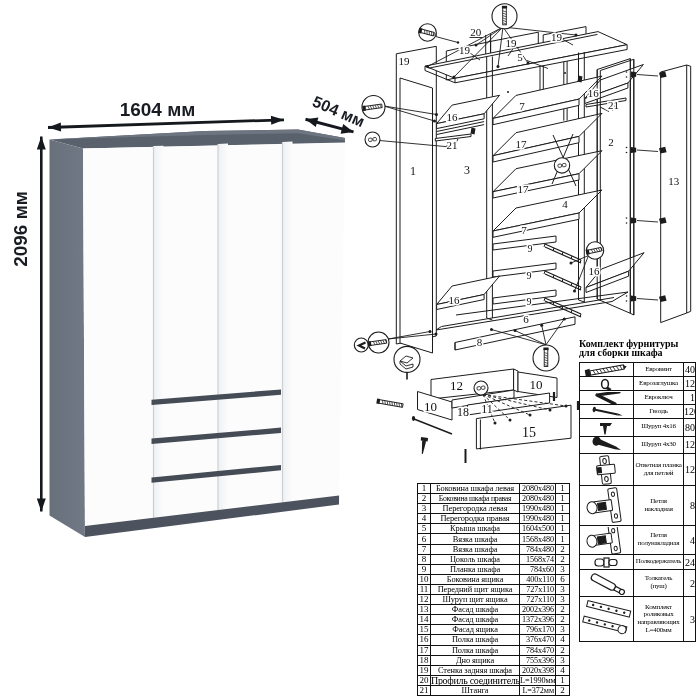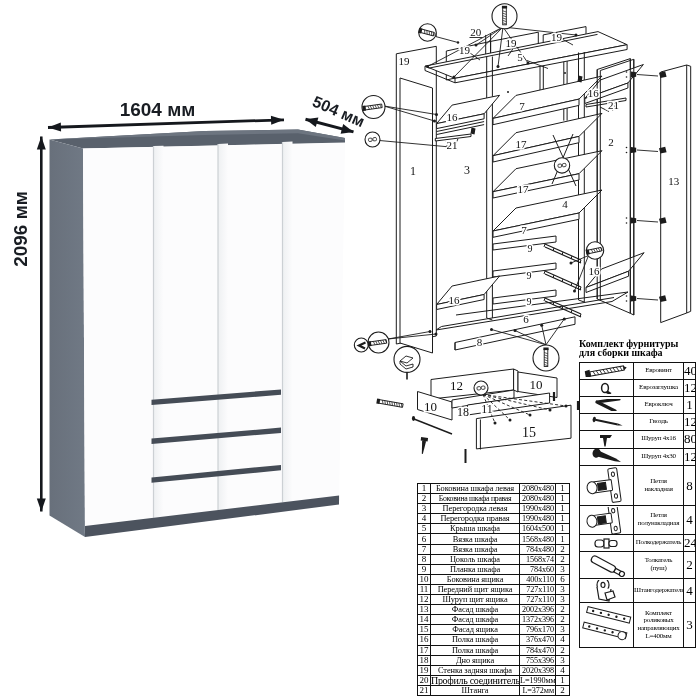--- a/index.html
+++ b/index.html
@@ -7,21 +7,21 @@
 table{border-collapse:collapse;table-layout:fixed;position:absolute;background:#fff;padding-left:6px;}
 td{border:1px solid #111;padding:0;overflow:hidden;white-space:nowrap;}
 #pt{left:417px;top:483px;width:152px;}
 #pt td{height:9.1px;font-size:9px;line-height:9px;}
 #pt .c{text-align:center;}
 #pt .m{text-align:center;font-size:8.4px;letter-spacing:-0.1px;margin-top:14px;}
 #pt .r{text-align:right;padding-right:1px;font-size:8.2px;letter-spacing:-0.1px;}
 #ht{left:579px;top:362px;width:116px;}
 #ht td{text-align:center;vertical-align:middle;}
 #ht .lbl{font-size:7px;line-height:7.6px;white-space:normal;letter-spacing:-0.25px;}
-#ht .q{font-size:13px;}
+#ht .q{font-size:10px;text-align:right;}
 #ht svg{display:block;margin:0 auto;}
 #htitle{position:absolute;left:579px;top:339px;width:116px;font-size:10px;line-height:9px;font-weight:bold;}
 </style></head>
 <body>
 <div id="page">
 <svg id="art" width="700" height="700" viewBox="0 0 700 700">
 <g>
 <polygon points="49.5,139.5 205.0,131.0 298.0,129.5 345.0,138.0 345.0,143.0 83.0,148.5" fill="#59616c" stroke="none" stroke-width="1.0"></polygon>
 <polygon points="49.5,139.5 205.0,131.0 298.0,129.5 345.0,138.0 345.0,140.6 298.0,133.3 205.0,135.0" fill="#6d7580" stroke="none" stroke-width="1.0"></polygon>
 <linearGradient id="sideg" x1="0" y1="0" x2="1" y2="0">
@@ -593,20 +593,35 @@
             <svg width="52" height="15" viewBox="0 0 52 15">
               <g transform="translate(25,7.5) rotate(20)">
                 <ellipse cx="-10" cy="0" rx="4" ry="4.6" fill="#1c1c1c"></ellipse>
                 <path d="M-8,-3 L10,-1.5 L16,0 L10,1.5 L-8,3 z" fill="#1c1c1c"></path>
               </g>
             </svg>
           </td>
           <td class="c lbl">Шуруп 4х30</td>
           <td class="c q">12</td>
         </tr>
+<tr style="height:32px">
+          <td class="c">
+            <svg width="52" height="30" viewBox="0 0 52 30">
+              <g transform="translate(25,15.0) rotate(-6)" fill="#fff" stroke="#1c1c1c" stroke-width="1">
+                <rect x="-5" y="-14" width="9" height="28" rx="1.5"></rect>
+                <rect x="-9" y="-5" width="18" height="9" rx="1"></rect>
+                <ellipse cx="-0.5" cy="-9" rx="1.8" ry="2.6"></ellipse>
+                <ellipse cx="-0.5" cy="9" rx="1.8" ry="2.6"></ellipse>
+                <rect x="-8.7" y="-3" width="4" height="5" fill="#1c1c1c"></rect>
+              </g>
+            </svg>
+          </td>
+          <td class="c lbl">Ответная планка<br>для петлей</td>
+          <td class="c q">12</td>
+        </tr>
 <tr style="height:40px">
           <td class="c">
             <svg width="52" height="38" viewBox="0 0 52 38">
               <g transform="translate(27,19.0) rotate(-8)" fill="#fff" stroke="#1c1c1c" stroke-width="1">
                 <rect x="2" y="-17" width="9" height="34" rx="1.5"></rect>
                 <ellipse cx="6.5" cy="-11" rx="1.6" ry="2.2"></ellipse>
                 <ellipse cx="6.5" cy="11" rx="1.6" ry="2.2"></ellipse>
                 <rect x="-14" y="-6" width="18" height="11" rx="1"></rect>
                 <ellipse cx="-16" cy="-0.5" rx="5" ry="6"></ellipse>
                 <rect x="-10" y="-4" width="8" height="7" fill="#1c1c1c"></rect>
@@ -650,34 +665,20 @@
             <svg width="52" height="25" viewBox="0 0 52 25">
               <g transform="translate(25,12.5) rotate(28)" fill="#fff" stroke="#1c1c1c" stroke-width="1.2">
                 <rect x="-16" y="-3.5" width="26" height="7" rx="3"></rect>
                 <rect x="10" y="-2" width="6" height="4"></rect>
                 <circle cx="18" cy="0" r="2.5"></circle>
               </g>
             </svg>
           </td>
           <td class="c lbl">Толкатель<br>(пуш)</td>
           <td class="c q">2</td>
-        </tr>
-<tr style="height:24px">
-          <td class="c">
-            <svg width="52" height="22" viewBox="0 0 52 22">
-              <g transform="translate(24,11.0)" fill="#fff" stroke="#1c1c1c" stroke-width="1.2">
-                <ellipse cx="-2" cy="-6" rx="6" ry="7"></ellipse>
-                <ellipse cx="-2" cy="-6" rx="2" ry="2.6"></ellipse>
-                <path d="M-8,-4 L-6,8 L4,10 L6,-2"></path>
-                <path d="M0,2 l8,-2 2,6 -8,3 z"></path>
-              </g>
-            </svg>
-          </td>
-          <td class="c lbl">Штангодержатель</td>
-          <td class="c q">4</td>
         </tr>
 <tr style="height:45px">
           <td class="c">
             <svg width="52" height="43" viewBox="0 0 52 43">
               <g transform="translate(25,21.5) rotate(14)" fill="#fff" stroke="#1c1c1c" stroke-width="1">
                 <rect x="-22" y="-14" width="44" height="6"></rect>
                 <rect x="-22" y="2" width="44" height="6"></rect>
                 <circle cx="-16" cy="-11" r="1.2" fill="#1c1c1c" stroke="none"></circle>
                 <circle cx="-8" cy="-11" r="1.2" fill="#1c1c1c" stroke="none"></circle>
                 <circle cx="0" cy="-11" r="1.2" fill="#1c1c1c" stroke="none"></circle>

